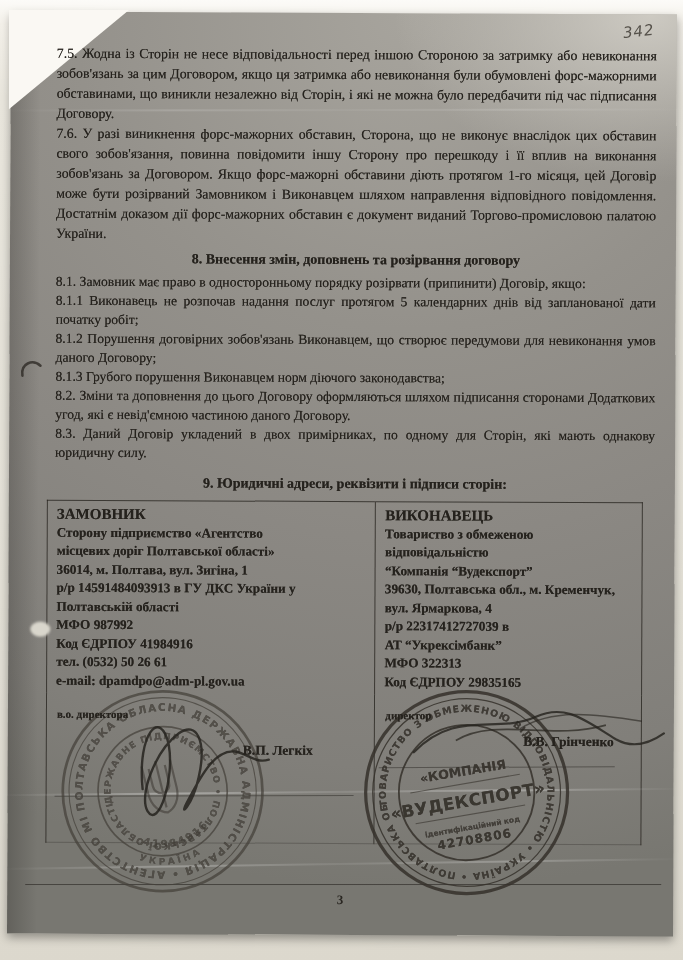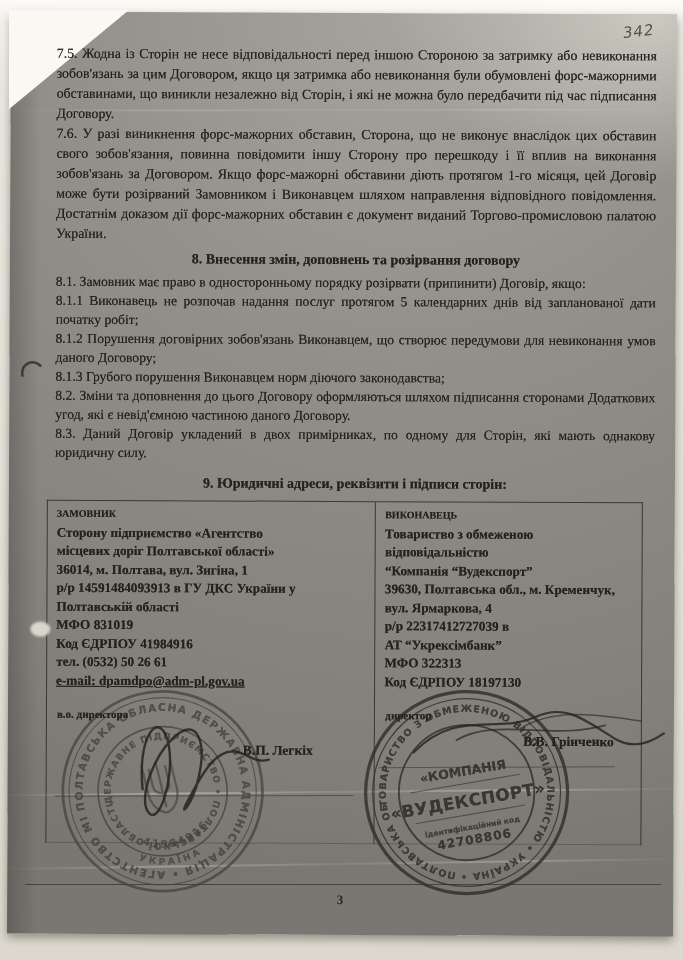--- a/index.html
+++ b/index.html
@@ -56,23 +56,23 @@
     border-collapse:collapse;table-layout:fixed;
     margin-left:-8px;width:596px;
     border:1.5px solid rgba(40,37,32,.8);
     border-bottom-color:rgba(40,37,32,.3);
   }
   td.cell{
     vertical-align:top;padding:4px 9px 3px 9px;
     font-weight:700;font-size:13.2px;line-height:18.5px;
   }
   td.cell.rightcol{border-left:1.4px solid rgba(40,37,32,.8);}
-  .role{font-size:10px;}
+  .role{font-size:15px;}
   .line{white-space:nowrap;overflow:visible;}
-  .line.email{text-decoration:underline;}
+  .line.email{}
   tr.sigrow td{position:relative;height:142px;overflow:visible;}
   .sig-title{position:absolute;left:10px;top:12px;font-weight:700;font-size:11px;z-index:3;}
   .sig-name{position:absolute;font-weight:700;font-size:13.5px;z-index:5;}
   .sig-name.customer{left:196px;top:48px;}
   .sig-name.contractor{left:148px;top:38px;text-align:center;}
   .sig-line{position:absolute;height:1px;background:rgba(33,30,26,.45);z-index:1;}
   .sig-line.customer{left:8px;right:20px;top:102px;transform:rotate(-.4deg);}
   .sig-line.contractor{left:4px;right:26px;top:72px;transform:rotate(-.5deg);}
   .stamp{position:absolute;z-index:2;}
   .stamp.customer{left:12px;top:-6px;width:208px;height:208px;transform:rotate(-14deg);}
@@ -121,35 +121,35 @@
       <table class="parties">
         <tbody>
             <tr>
           <td class="cell" style="width:52%">
             <div class="role">ЗАМОВНИК</div>
             <div class="line">Сторону підприємство «Агентство</div>
             <div class="line">місцевих доріг Полтавської області»</div>
             <div class="line">36014, м. Полтава, вул. Зигіна, 1</div>
             <div class="line">р/р 14591484093913 в ГУ ДКС України у</div>
             <div class="line">Полтавській області</div>
-            <div class="line">МФО 831019</div>
+            <div class="line">МФО 987992</div>
             <div class="line">Код ЄДРПОУ 41984916</div>
             <div class="line">тел. (0532) 50 26 61</div>
             <div class="line email">e-mail: dpamdpo@adm-pl.gov.ua</div>
           </td>
           <td class="cell rightcol">
             <div class="role">ВИКОНАВЕЦЬ</div>
             <div class="line" style="white-space:normal">Товариство з обмеженою відповідальністю</div>
             <div class="line">“Компанія “Вудекспорт”</div>
             <div class="line">39630, Полтавська обл., м. Кременчук,</div>
             <div class="line">вул. Ярмаркова, 4</div>
             <div class="line">р/р 22317412727039 в</div>
             <div class="line">АТ “Укрексімбанк”</div>
             <div class="line">МФО 322313</div>
-            <div class="line">Код ЄДРПОУ 18197130</div>
+            <div class="line">Код ЄДРПОУ 29835165</div>
           </td>
         </tr>
         <tr class="sigrow">
           <td class="cell">
             <span class="sig-title">в.о. директора</span>
             <div class="sig-line customer"></div>
 
             <svg class="stamp customer" viewBox="0 0 200 200">
               <g stroke="#44403a" fill="none" opacity="0.72">
                 <circle cx="100" cy="100" r="96" stroke-width="2.6"></circle>

